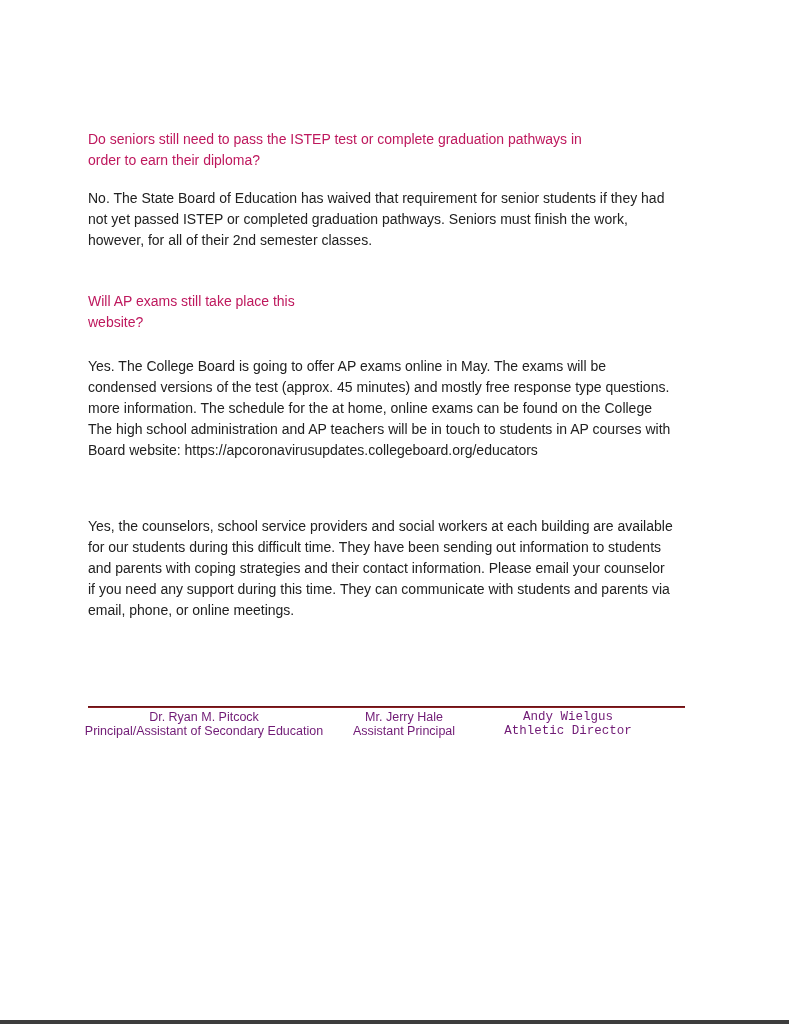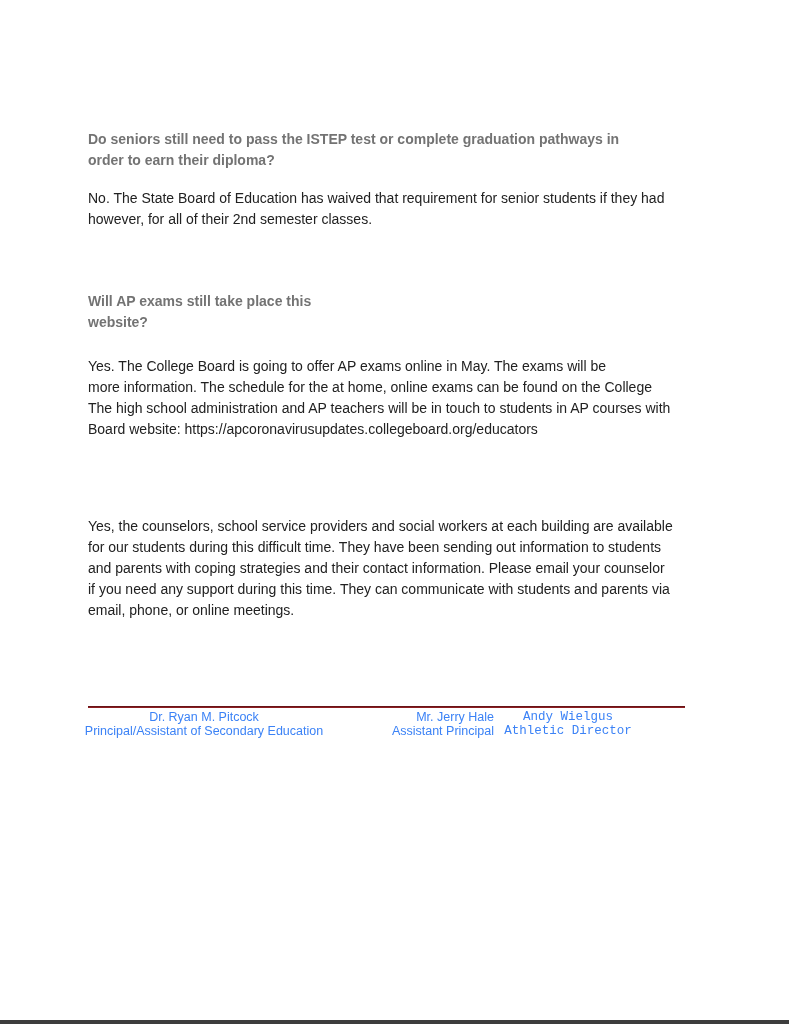--- a/index.html
+++ b/index.html
@@ -13,45 +13,45 @@
     overflow: hidden;
   }
   .sec {
     position: absolute;
     left: 88px;
     width: 680px;
     font-size: 14px;
     line-height: 21px;
   }
   .sec .line { white-space: nowrap; }
-  .sec.heading { font-weight: bold; color: #737373; }
+  .sec.heading { font-weight: normal; color: #be185d; }
   .signature-block {
     position: absolute;
     left: 88px;
     top: 706px;
     width: 597px;
     height: 34px;
   }
   .sig-rule {
     position: absolute;
     left: 0; top: 0;
     width: 597px;
     height: 2px;
     background: linear-gradient(to bottom, #551013, #9e2326);
   }
   .sig-col {
     position: absolute;
     top: 4px;
     text-align: center;
     font-size: 12.5px;
     line-height: 14px;
-    color: #3b82f6;
+    color: #701a75;
   }
   .sig-col-1 { left: -12px; width: 256px; }
-  .sig-col-2 { left: 226px; width: 180px; text-align: right; }
+  .sig-col-2 { left: 226px; width: 180px; }
   .sig-col-3 { left: 390px; width: 180px; font-family: Liberation Mono, monospace; }
   .bottom-bar {
     position: absolute;
     left: 0; bottom: 0;
     width: 789px;
     height: 4px;
     background: #3d3d3d;
   }
 </style>
 </head>
@@ -59,30 +59,32 @@
 
 <div class="page">
 
   <div class="sec heading" style="top:129px">
     <div class="line">Do seniors still need to pass the ISTEP test or complete graduation pathways in</div>
     <div class="line">order to earn their diploma?</div>
   </div>
 
   <div class="sec paragraph" style="top:188px">
     <div class="line">No. The State Board of Education has waived that requirement for senior students if they had</div>
+    <div class="line">not yet passed ISTEP or completed graduation pathways. Seniors must finish the work,</div>
     <div class="line">however, for all of their 2nd semester classes.</div>
   </div>
 
   <div class="sec heading" style="top:291px">
     <div class="line">Will AP exams still take place this</div>
     <div class="line">website?</div>
   </div>
 
   <div class="sec paragraph" style="top:356px">
     <div class="line">Yes. The College Board is going to offer AP exams online in May. The exams will be</div>
+    <div class="line">condensed versions of the test (approx. 45 minutes) and mostly free response type questions.</div>
     <div class="line">more information. The schedule for the at home, online exams can be found on the College</div>
     <div class="line">The high school administration and AP teachers will be in touch to students in AP courses with</div>
     <div class="line">Board website: https://apcoronavirusupdates.collegeboard.org/educators</div>
   </div>
 
 
   <div class="sec paragraph" style="top:516px">
     <div class="line">Yes, the counselors, school service providers and social workers at each building are available</div>
     <div class="line">for our students during this difficult time. They have been sending out information to students</div>
     <div class="line">and parents with coping strategies and their contact information. Please email your counselor</div>

